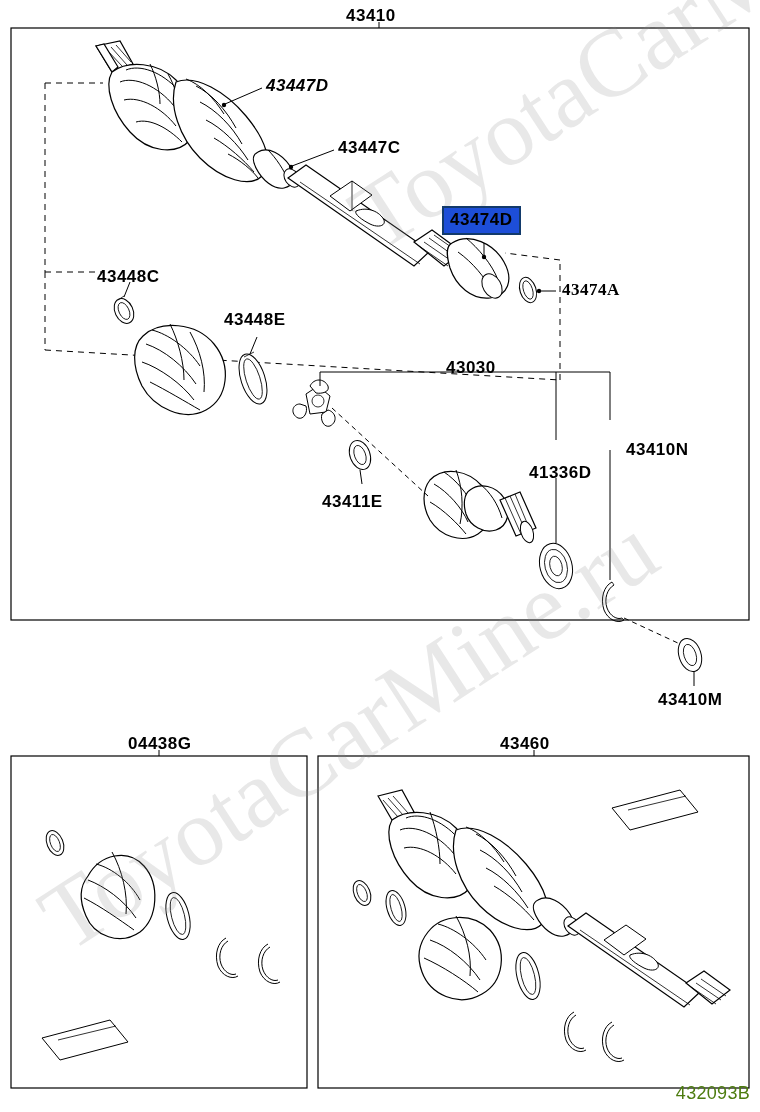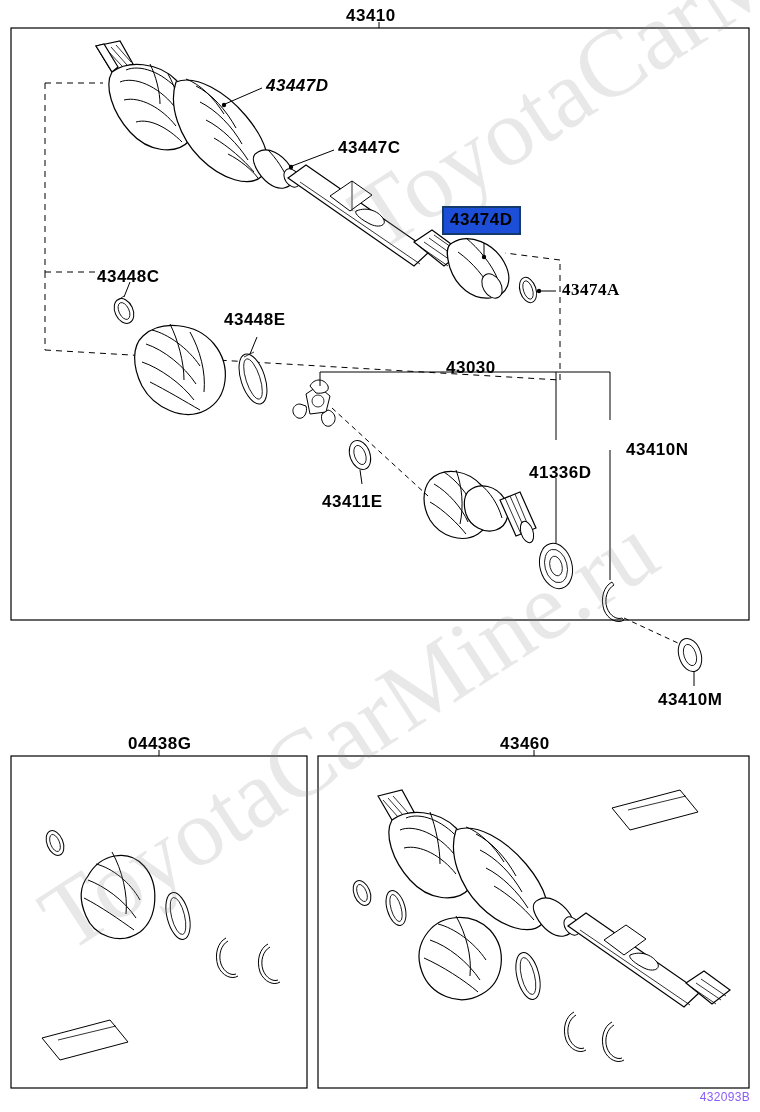--- a/index.html
+++ b/index.html
@@ -38,24 +38,24 @@
   }
   .label-boxed {
     border: 2px solid #123a6b;
     padding: 2px 6px 3px 6px;
     background: #1d4ed8;
   }
   .footer-code {
     position: absolute;
     right: 10px;
     bottom: 8px;
-    font-size: 12px;
+    font-size: 18px;
     font-weight: normal;
     letter-spacing: 0.3px;
-    color: #8b5cf6;
+    color: #4d7c0f;
     font-family: "Liberation Sans", sans-serif;
   }
   .watermark {
     position: absolute;
     left: 0; top: 0;
     width: 760px; height: 1112px;
     pointer-events: none;
     overflow: hidden;
   }
   .watermark span {

